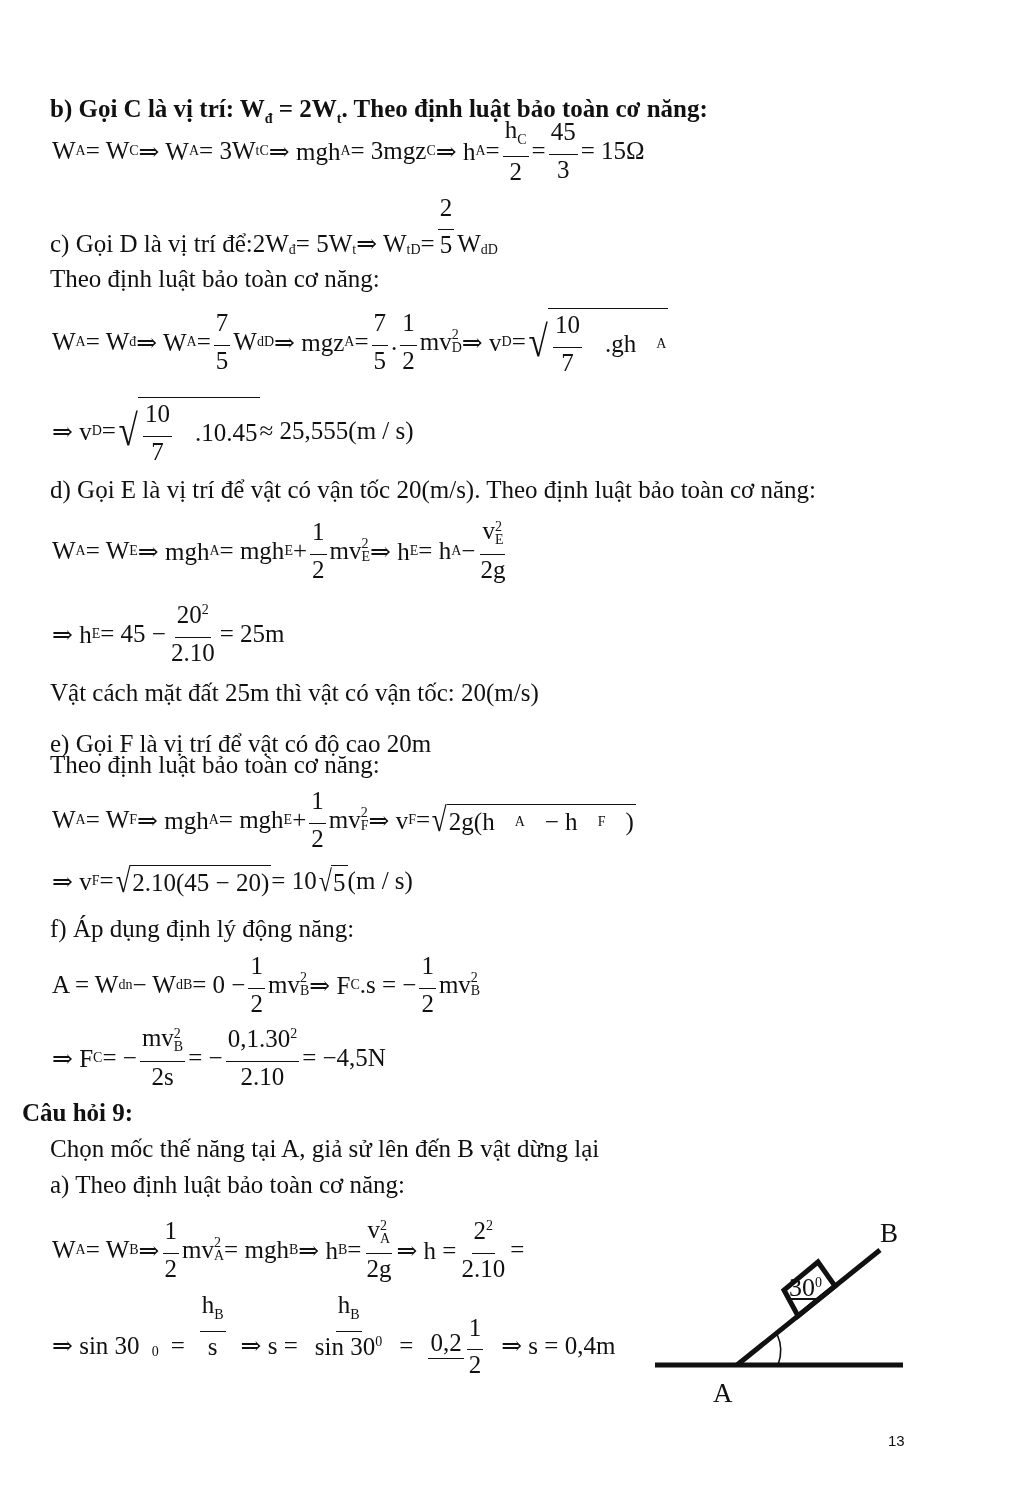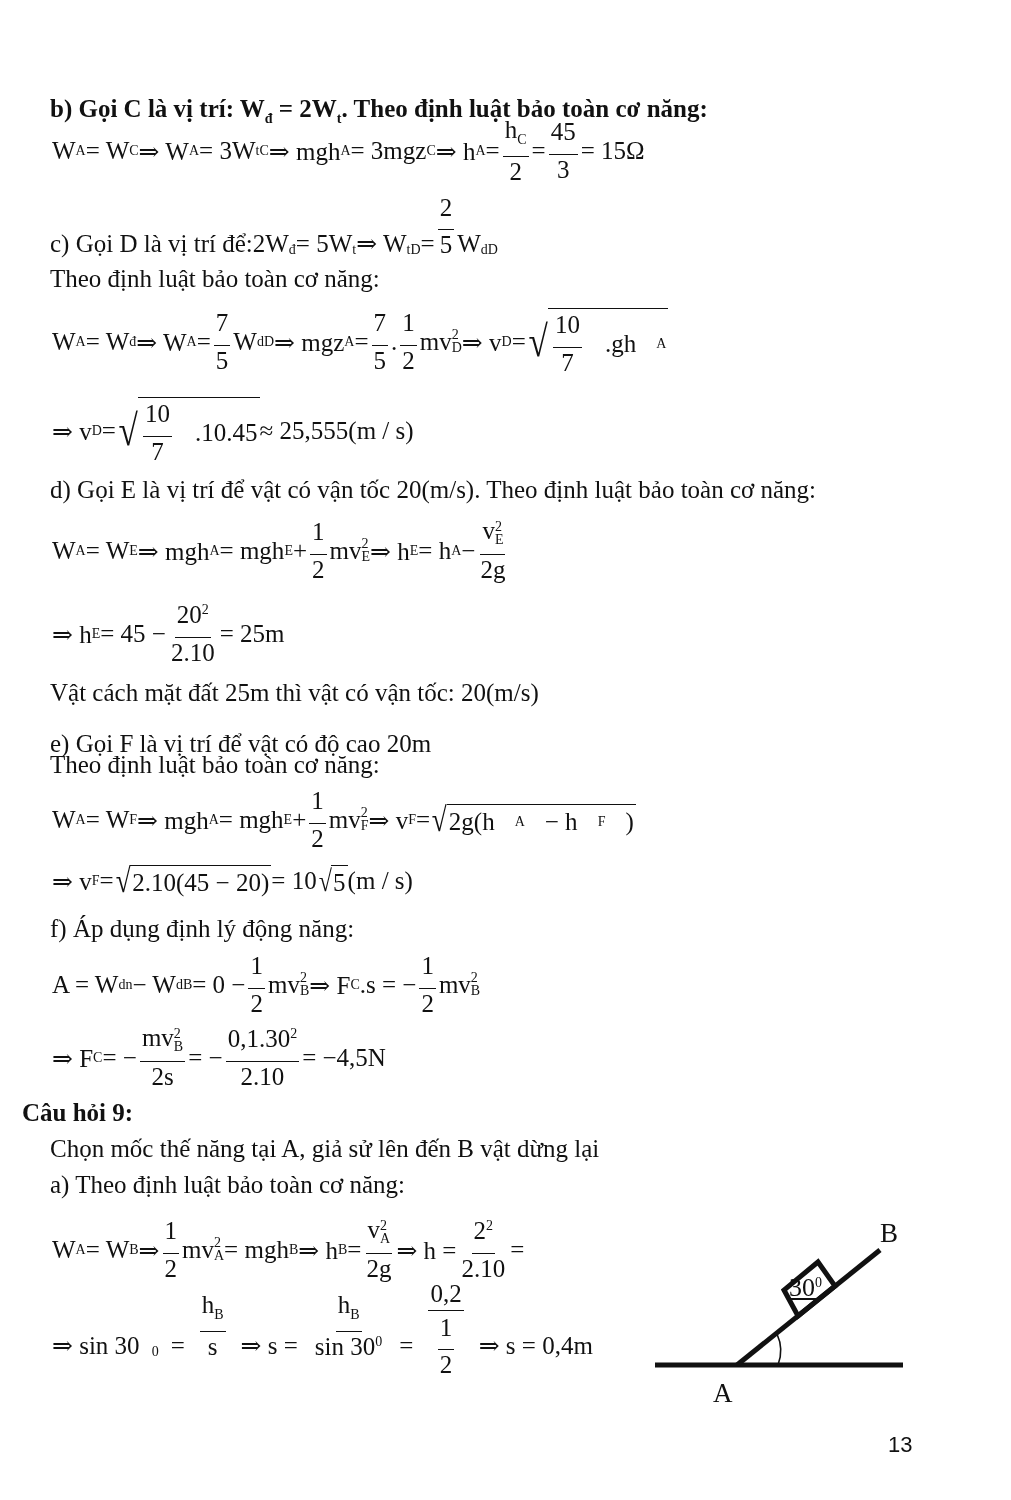--- a/index.html
+++ b/index.html
@@ -10,21 +10,21 @@
   .eq > * { flex:none; }
   sub { font-size:14px; vertical-align:-6px; }
   sup { font-size:14px; vertical-align:9px; }
   .frac { display:inline-flex; flex-direction:column; align-items:center; vertical-align:middle; margin:0 3px; line-height:1.05; }
   .frac .num { padding:0 2px 8px; border-bottom:1.5px solid #111; }
   .frac .den { padding:2px 2px 0; }
   .sqrt { display:inline-flex; align-items:center; }
   .sqrt .rad { font-size:44px; line-height:1; transform:scaleX(0.8); margin-right:-2px; }
   .sqrt .body { border-top:1.5px solid #111; padding:3px 2px 0; display:inline-flex; align-items:center;gap:20px; }
   .bold { font-weight:bold; }
-  .pagenum { position:absolute; left:888px; top:1432px; font-family:"Liberation Sans", sans-serif; font-size:22px; }
+  .pagenum { position:absolute; left:888px; top:1432px; font-family:"Liberation Sans", sans-serif; font-size:15px; }
 </style>
 </head>
 <body>
 
 <div class="line" style="top:96px;font-weight:bold;">
   <span>b) Gọi C là vị trí: W</span><sub>đ</sub><span> = 2W</span><sub>t</sub><span>. Theo định luật bảo toàn cơ năng:</span>
 </div>
 
 <div class="eq" style="top:118px; height:66px;">
   <span>W</span>
@@ -335,21 +335,21 @@
     <span class="frac">
         <span class="num"><span>h</span><sub>B</sub></span>
         <span class="den">s</span>
       </span>
     <span>⇒ s =</span>
     <span class="frac">
         <span class="num"><span>h</span><sub>B</sub></span>
         <span class="den"><span>sin 30</span><sup>0</sup></span>
       </span>
     <span>=</span>
-    <span style="display:inline-flex; flex-direction:column; align-items:center; margin:0 3px; position:relative; top:18px; line-height:1.05;">
+    <span style="display:inline-flex; flex-direction:row; align-items:center; margin:0 3px; position:relative; top:18px; line-height:1.05;">
       <span style="padding:0 2px 2px; border-bottom:1.5px solid #111;">0,2</span>
       <span class="frac" style="margin-top:4px;">
           <span class="num">1</span>
           <span class="den">2</span>
         </span>
     </span>
     <span>⇒ s = 0,4m</span>
   </div>
 </div>
 

